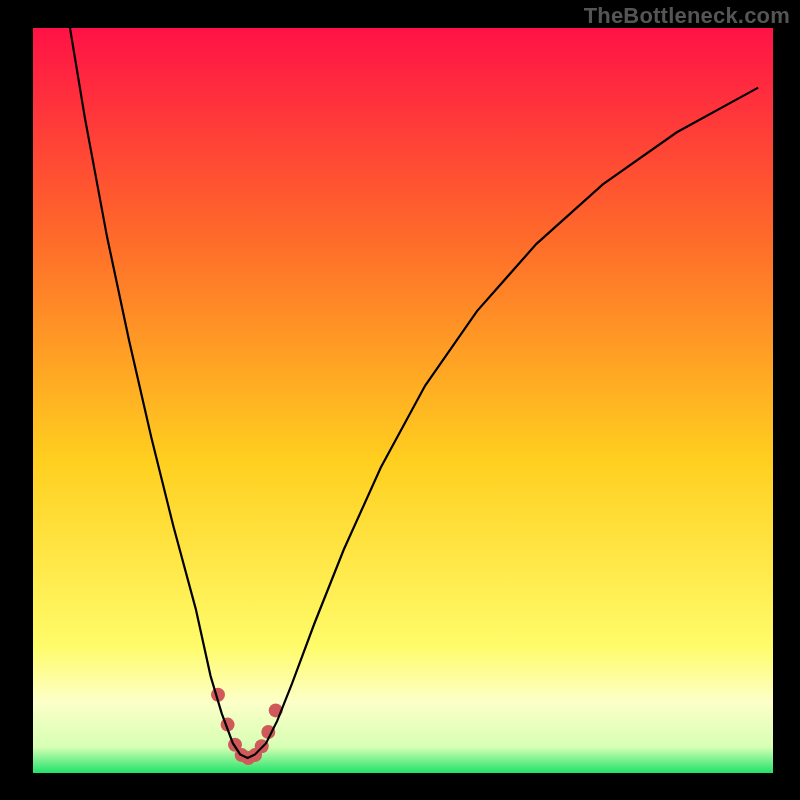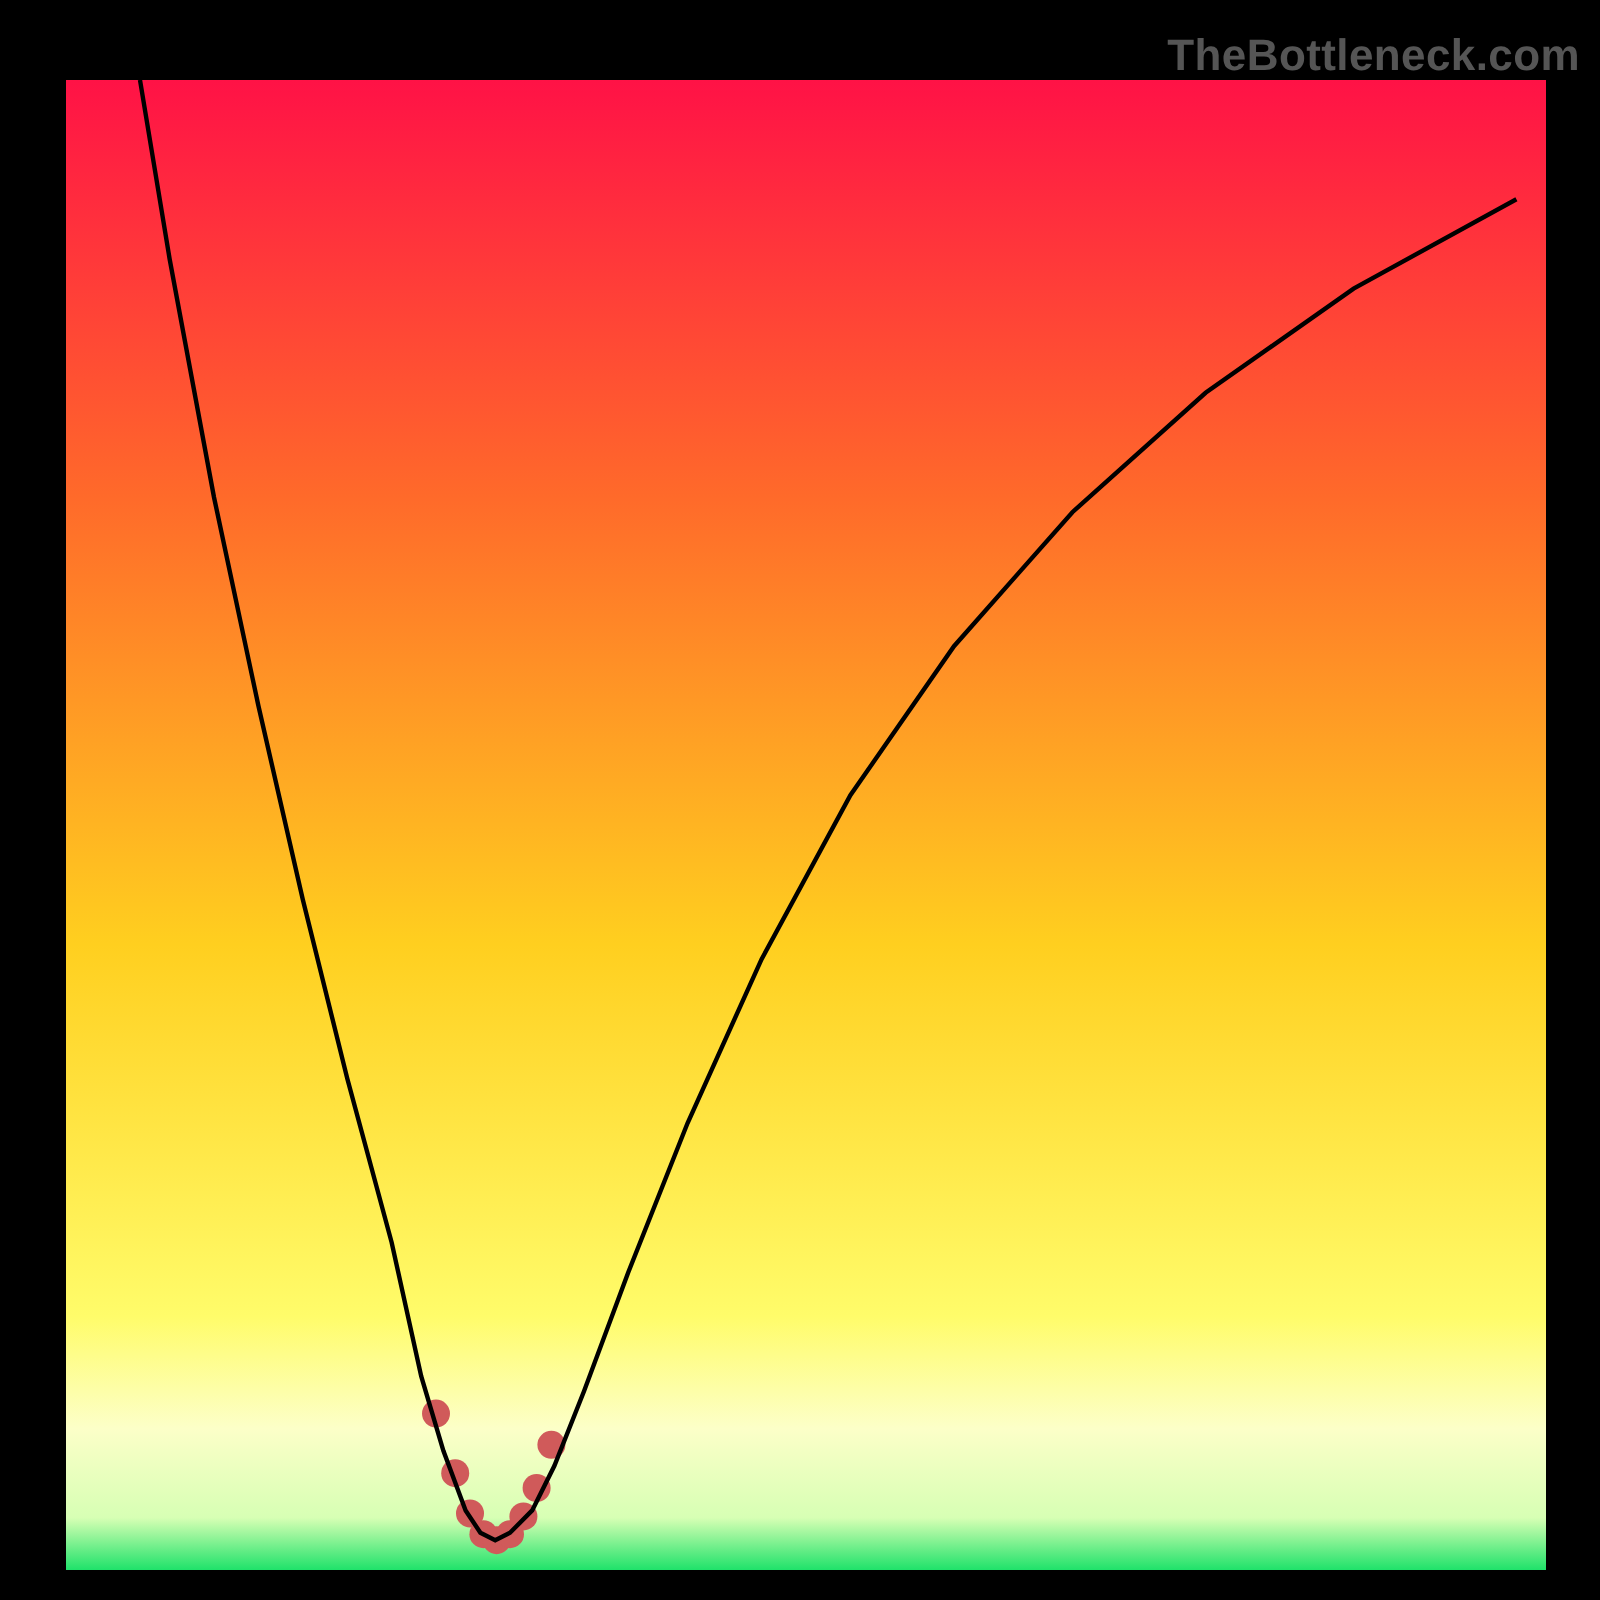--- a/index.html
+++ b/index.html
@@ -7,21 +7,21 @@
     padding: 0;
     width: 800px;
     height: 800px;
     background: #000;
     overflow: hidden;
     font-family: Arial, Helvetica, sans-serif;
   }
   .frame {
     position: absolute;
     left: 0;
-    top: 12px;
+    top: 0;
     width: 800px;
     height: 752px;
     background: #5eead4;
   }
   .watermark {
     position: absolute;
     top: 3px;
     right: 10px;
     color: #555;
     font-size: 22px;

